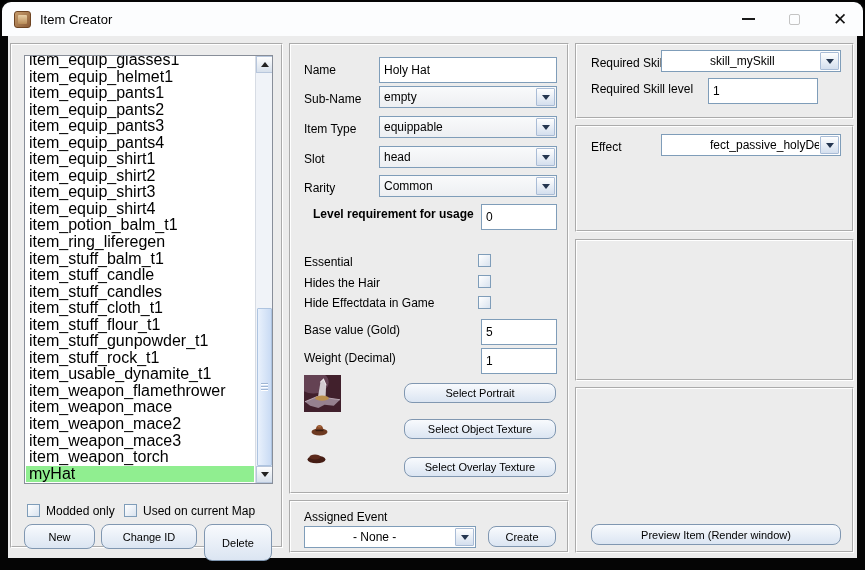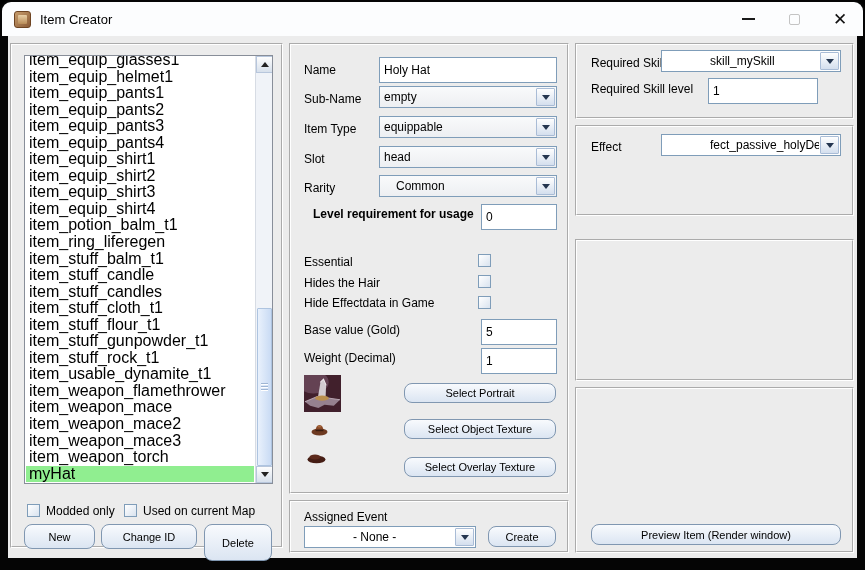--- a/index.html
+++ b/index.html
@@ -24,21 +24,21 @@
   .glyph-close { font-size:17px; color:#111; line-height:1; }
 
   
   .content { position:absolute; left:8px; right:8px; top:36px; bottom:12px; background:#ececec; }
   .panel { position:absolute; border:2px groove #ffffff; background:#ececec; }
 
   #panel-left   { left:2px;   top:7px;   width:273px; height:505px; }
   #panel-form   { left:281px; top:7px;   width:280px; height:451px; }
   #panel-event  { left:281px; top:464px; width:280px; height:53px; }
   #panel-skill  { left:567px; top:7px;   width:279px; height:76px; }
-  #panel-effect { left:567px; top:89px;  width:279px; height:91px; }
+  #panel-effect { left:567px; top:89px;  width:279px; height:107px; }
   #panel-extra1 { left:567px; top:203px; width:279px; height:142px; }
   #panel-extra2 { left:567px; top:351px; width:279px; height:166px; }
 
   
   .listbox { position:absolute; left:12px; top:10px; width:249px; height:429px;
     background:#fff; border:1px solid #888e99; overflow:hidden; }
   .list-rows { position:absolute; left:1px; right:18px; top:-4px; }
   .list-row { height:16.55px; font-size:16px; line-height:16.55px; padding-left:3px;
     white-space:nowrap; color:#000; }
   .list-row.selected { background:#90ee90; }
@@ -184,21 +184,21 @@
 
       <div class="label" style="left:13px; top:107px;">Slot</div>
       <div class="combo" style="left:88px; top:101px; width:178px;">
         <div class="combo-val">head</div>
         <div class="combo-btn">
             <div class="combo-tri"></div>
           </div>
       </div>
 
       <div class="label" style="left:13px; top:136px;">Rarity</div>
-      <div class="combo" style="left:88px; top:130px; width:178px;padding-left:12px;">
+      <div class="combo" style="left:88px; top:130px; width:178px;">
         <div class="combo-val">Common</div>
         <div class="combo-btn">
             <div class="combo-tri"></div>
           </div>
       </div>
 
       <div class="label" style="left:22px; top:162px;font-weight:bold;">Level requirement for usage</div>
       <input class="tf" style="left: 190px; top: 159px; width: 76px; height: 19px;" value="0">
 
       <div class="label" style="left:13px; top:210px;">Essential</div>

